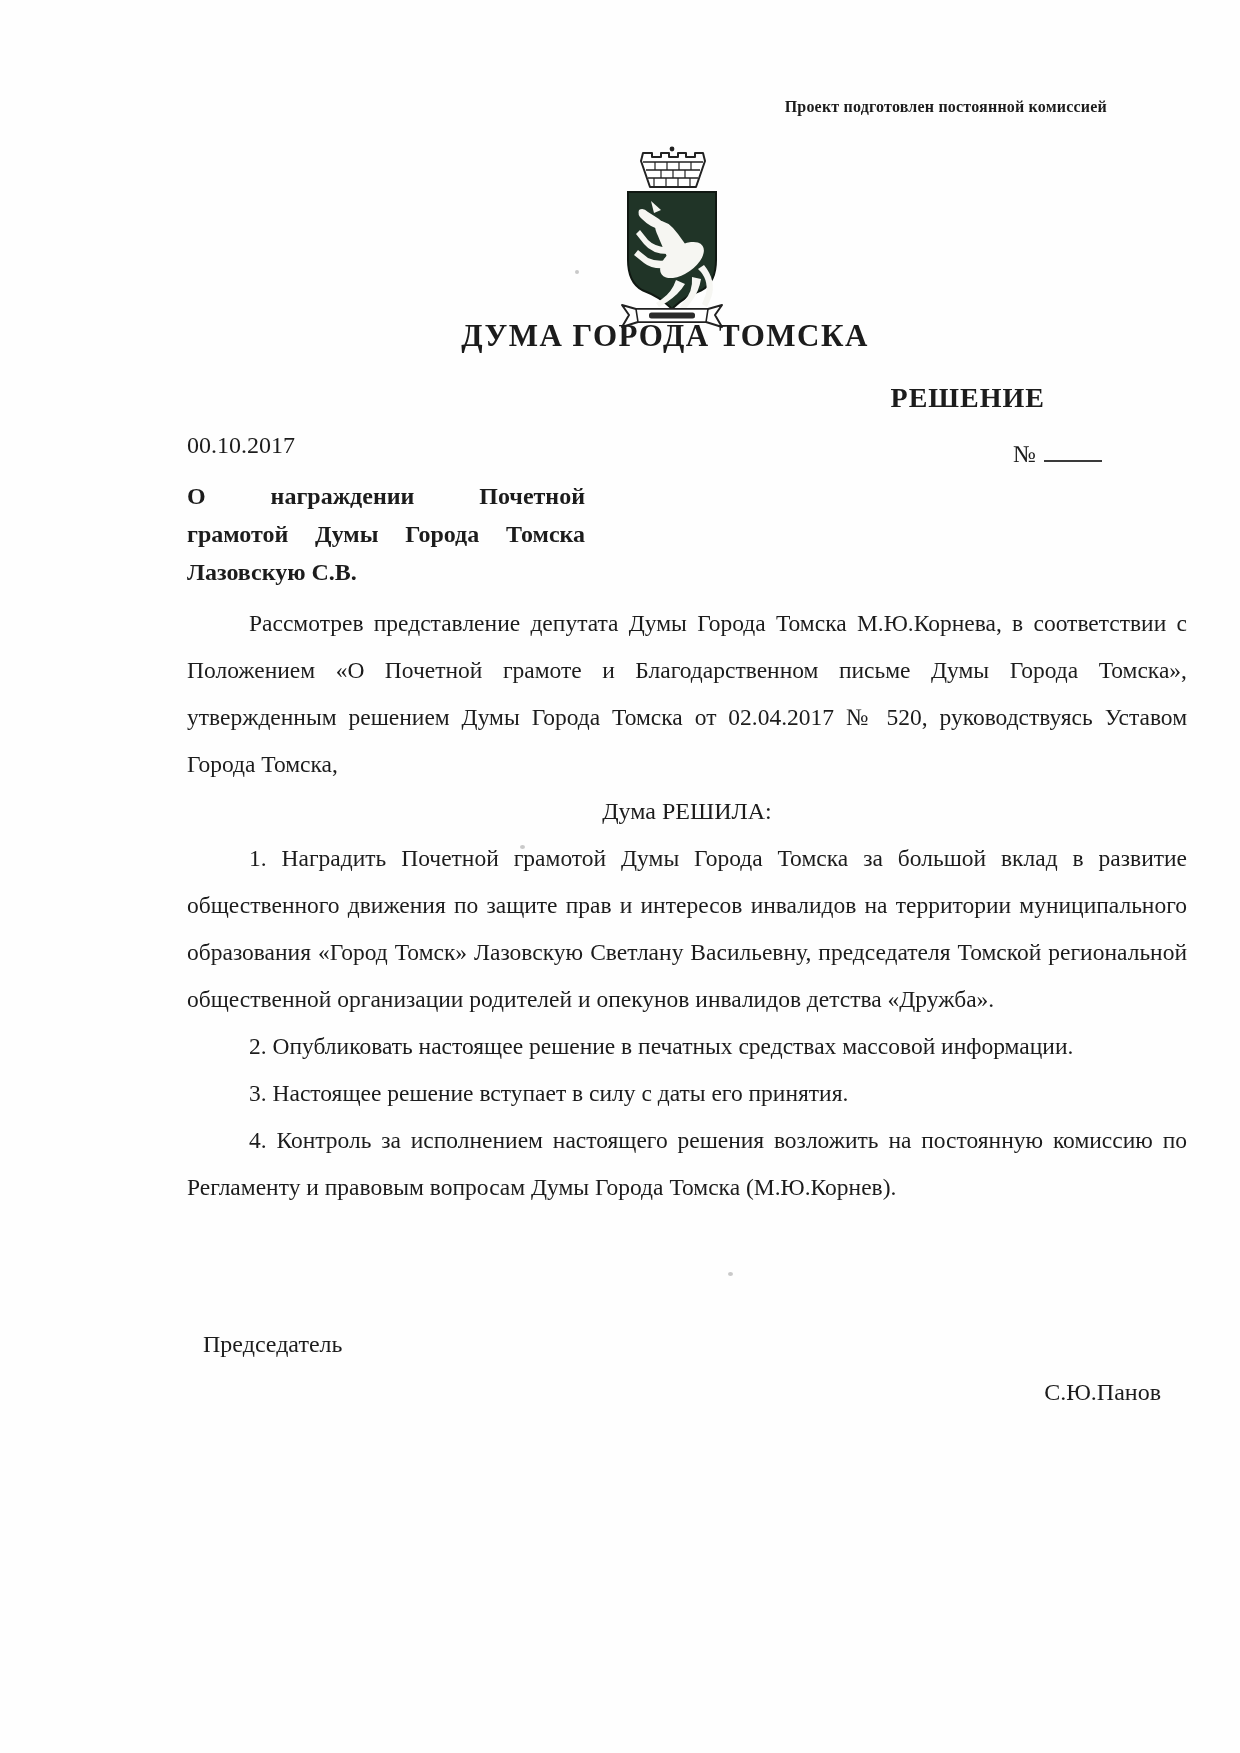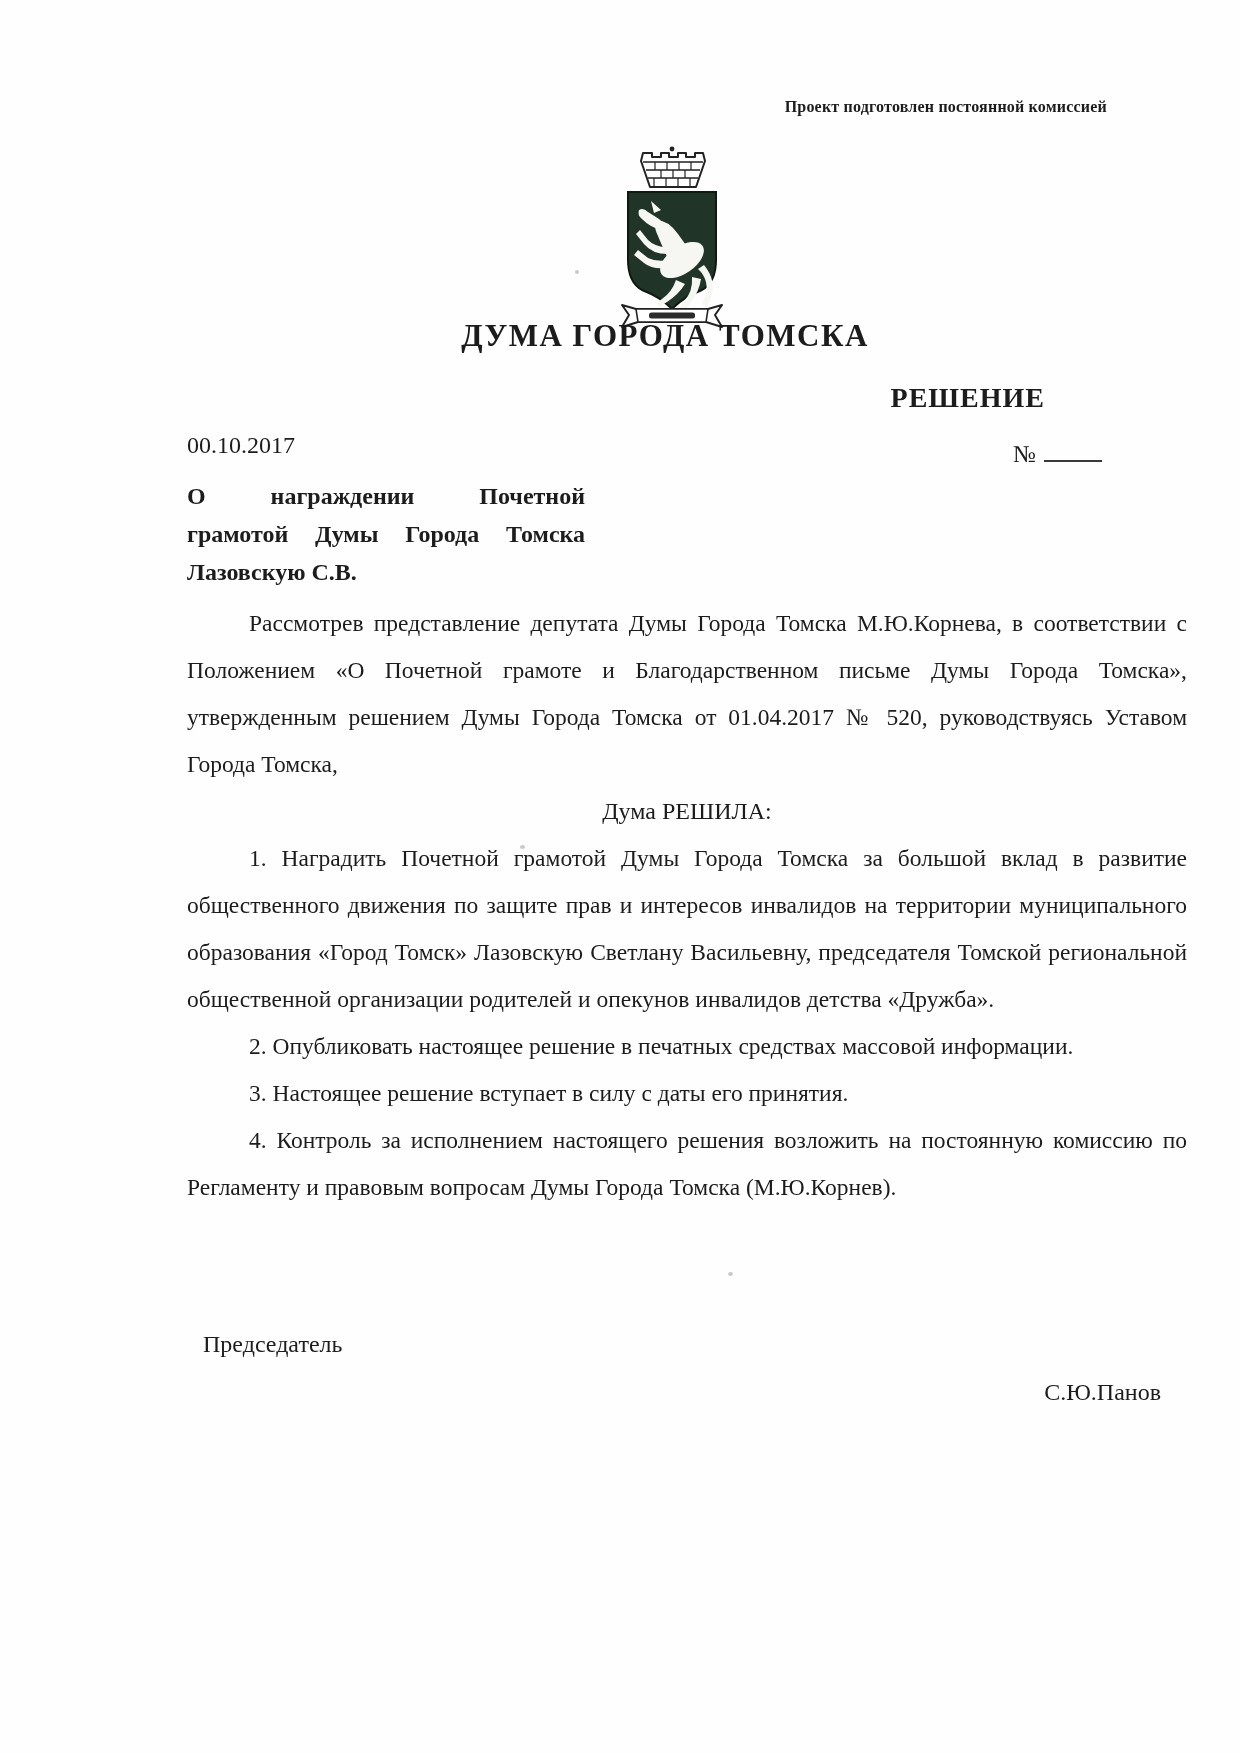--- a/index.html
+++ b/index.html
@@ -108,21 +108,21 @@
     </span>
   </div>
 
   <div class="subject">
     <div class="subject-line">О награждении Почетной</div>
     <div class="subject-line">грамотой Думы Города Томска</div>
     <div class="subject-line">Лазовскую С.В.</div>
   </div>
 
   <div class="body-col">
-    <p>Рассмотрев представление депутата Думы Города Томска М.Ю.Корнева, в соответствии с Положением «О Почетной грамоте и Благодарственном письме Думы Города Томска», утвержденным решением Думы Города Томска от 01.04.2017 № 520, руководствуясь Уставом Города Томска,</p>
+    <p>Рассмотрев представление депутата Думы Города Томска М.Ю.Корнева, в соответствии с Положением «О Почетной грамоте и Благодарственном письме Думы Города Томска», утвержденным решением Думы Города Томска от 02.04.2017 № 520, руководствуясь Уставом Города Томска,</p>
     <p class="resolved">Дума РЕШИЛА:</p>
     <p>1. Наградить Почетной грамотой Думы Города Томска за большой вклад в развитие общественного движения по защите прав и интересов инвалидов на территории муниципального образования «Город Томск» Лазовскую Светлану Васильевну, председателя Томской региональной общественной организации родителей и опекунов инвалидов детства «Дружба».</p>
     <p>2. Опубликовать настоящее решение в печатных средствах массовой информации.</p>
     <p>3. Настоящее решение вступает в силу с даты его принятия.</p>
     <p>4. Контроль за исполнением настоящего решения возложить на постоянную комиссию по Регламенту и правовым вопросам Думы Города Томска (М.Ю.Корнев).</p>
   </div>
 
   <div class="signature">
     <div>Председатель</div>
     <span class="sign-name">С.Ю.Панов</span>

